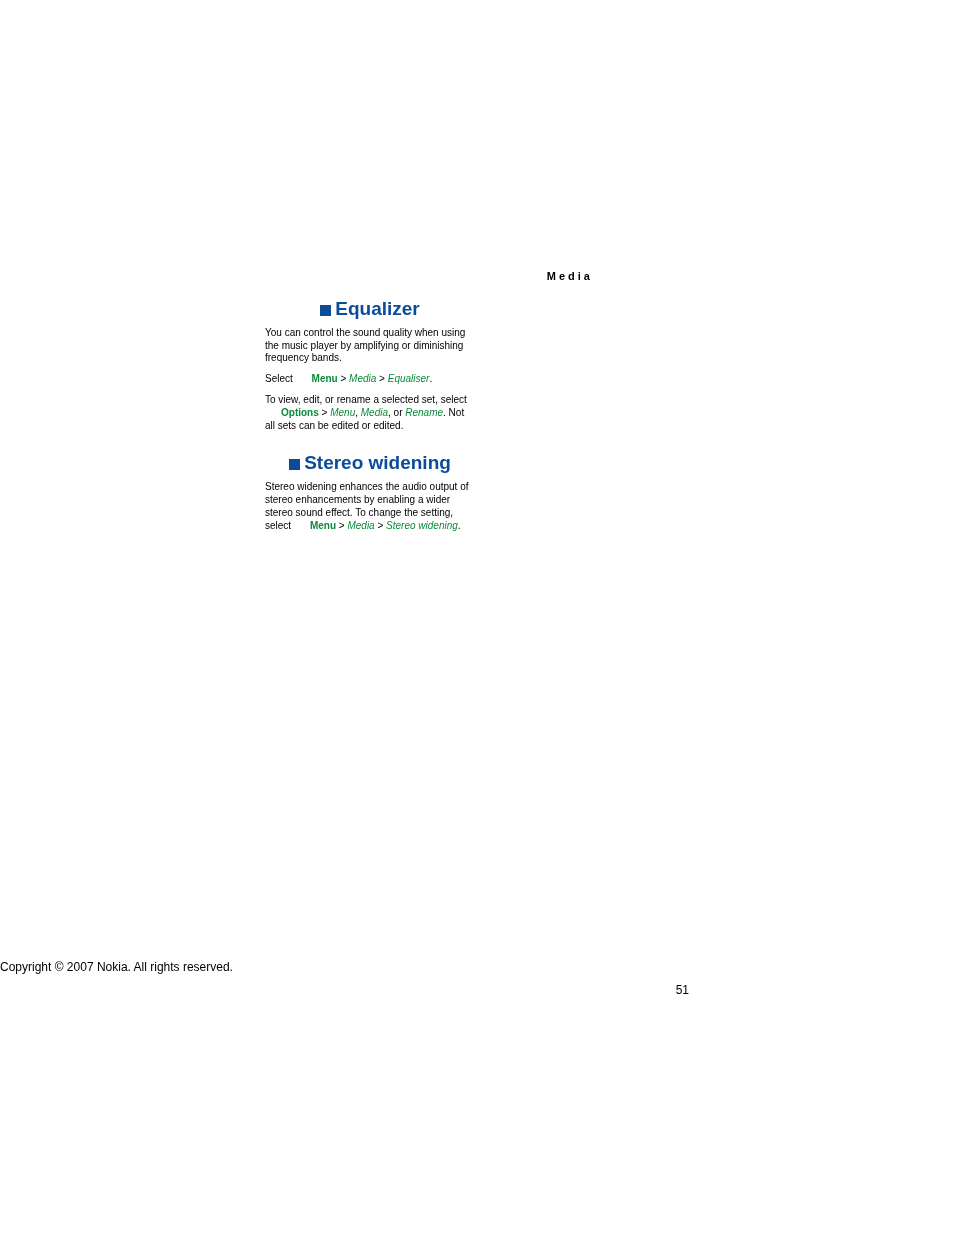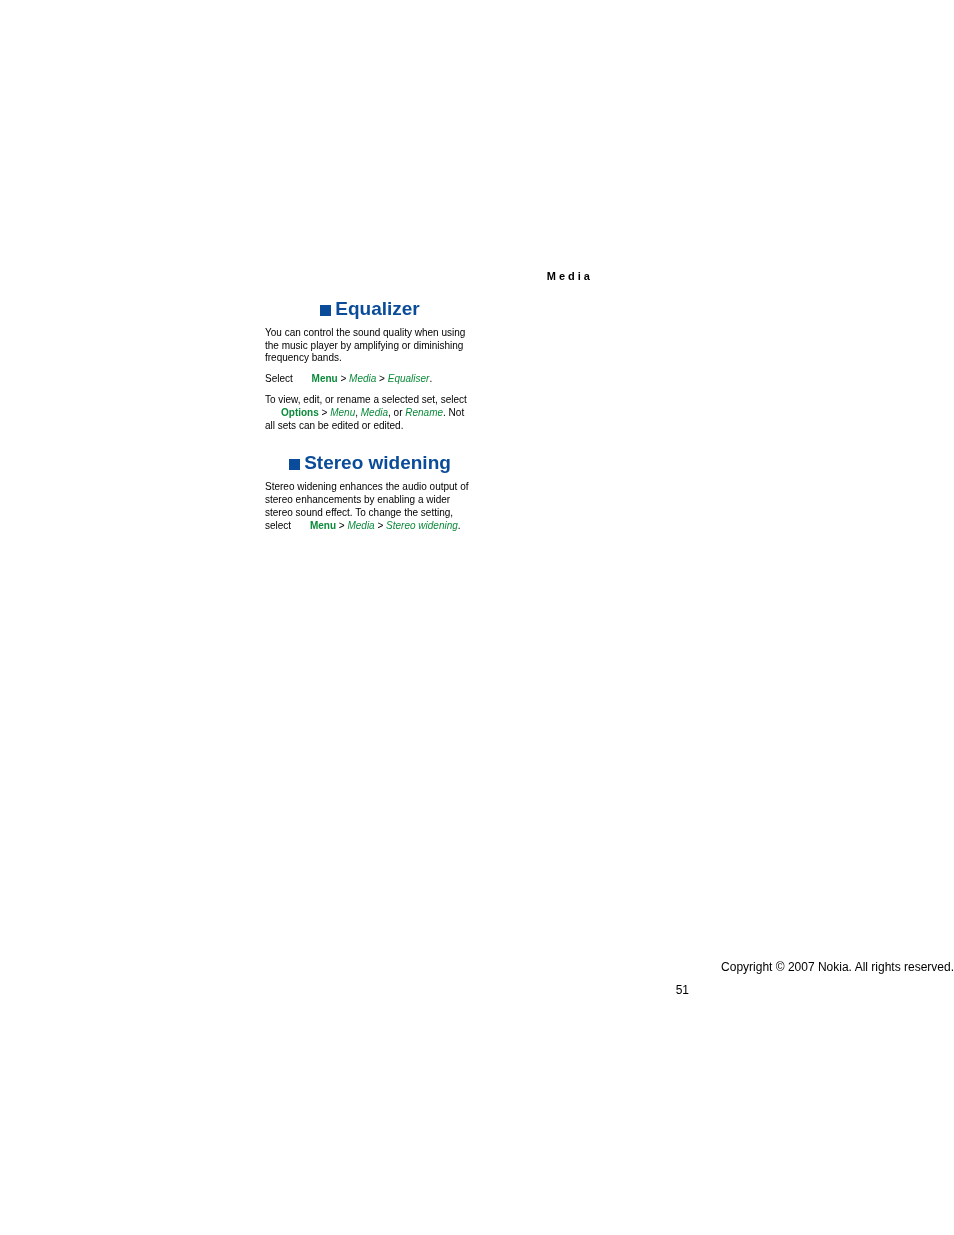--- a/index.html
+++ b/index.html
@@ -72,21 +72,21 @@
     bottom: 275px;
     left: 0;
     width: 954px;
     font-size: 12px;
     color: #000;
   }
   .footer-copy {
     position: absolute;
     left: 0;
     width: 954px;
-    text-align: right;
+    text-align: left;
   }
   .footer-page {
     position: absolute;
     right: 265px;
     margin-top: 23px;
   }
 </style>
 </head>
 <body>
 

